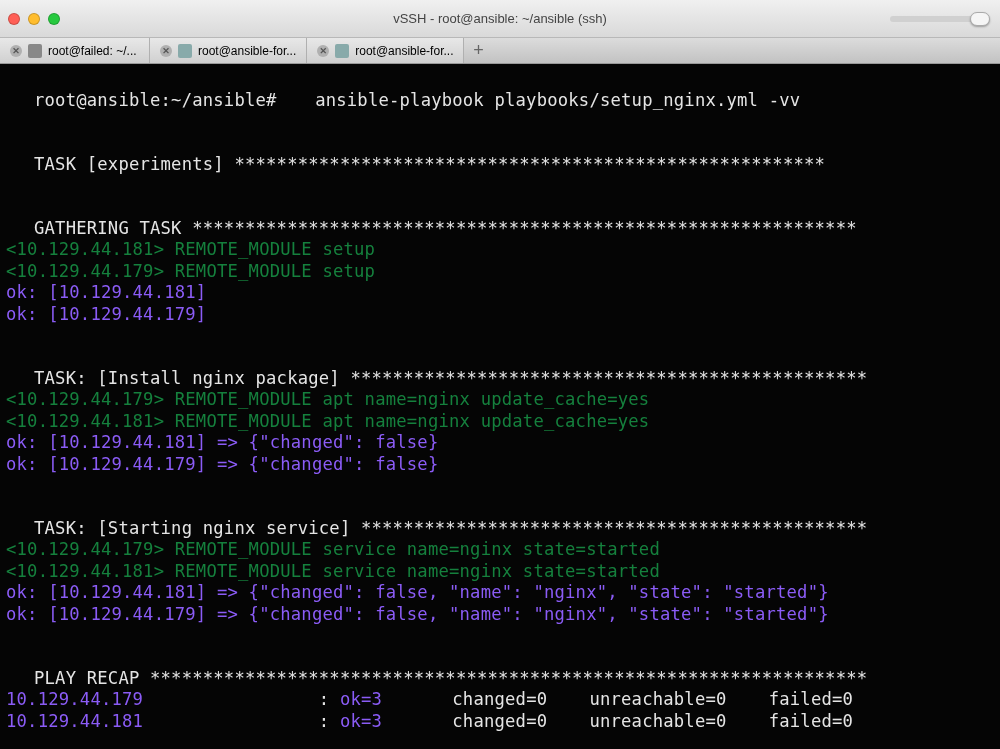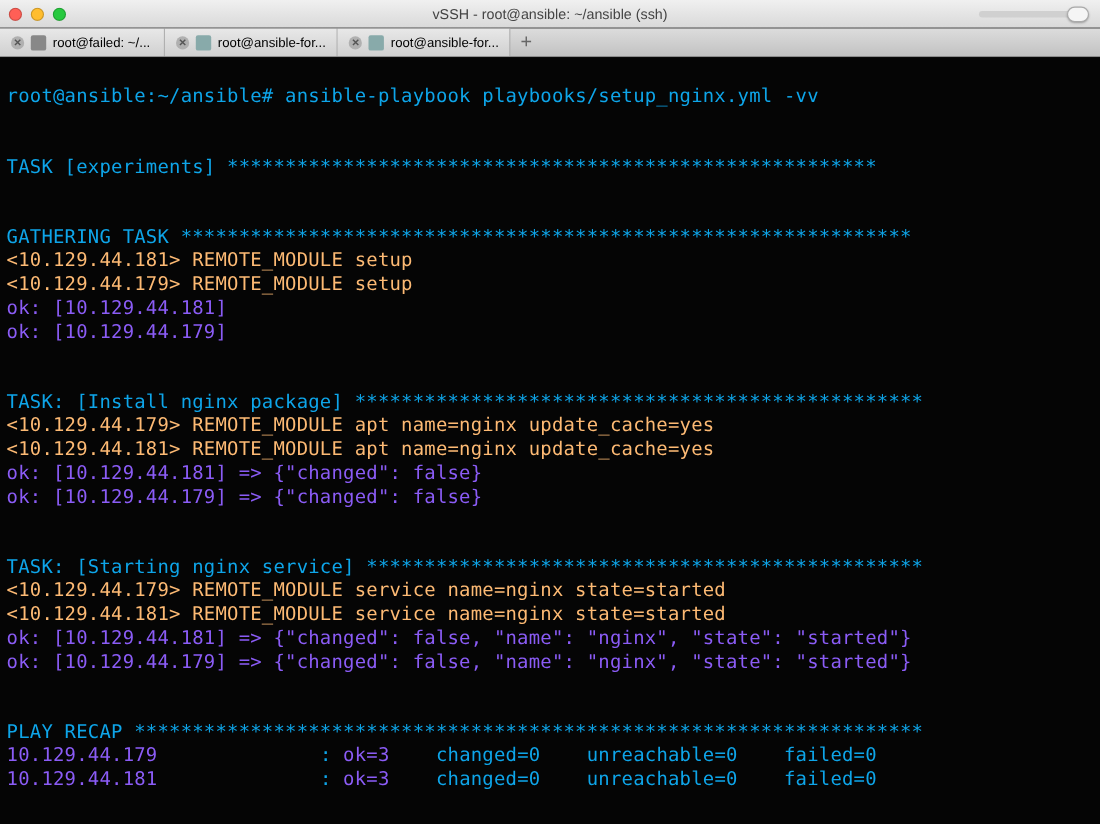--- a/index.html
+++ b/index.html
@@ -4,21 +4,21 @@
   <style>
     * { margin: 0; padding: 0; box-sizing: border-box; }
     body {
       font-family: -apple-system, BlinkMacSystemFont, "Helvetica Neue", sans-serif;
       background: #050505;
       width: 1000px;
       height: 749px;
       overflow: hidden;
     }
     .titlebar {
-      height: 26px;
+      height: 38px;
       background: linear-gradient(#f0f0f0, #d9d9d9);
       display: flex;
       align-items: center;
       padding: 0 8px;
       border-bottom: 1px solid #b8b8b8;
       position: relative;
     }
     .traffic-lights { display: flex; gap: 8px; }
     .tl-btn { width: 12px; height: 12px; border-radius: 50%; border: 0.5px solid rgba(0,0,0,0.2); }
     .red { background: #ff5f56; }
@@ -75,22 +75,22 @@
     .terminal {
       background: #050505;
       color: #e8e8e8;
       font-family: "Menlo", "Consolas", monospace;
       font-size: 17.2px;
       line-height: 1.25;
       padding: 4px 6px;
       white-space: pre;
       letter-spacing: 0.2px;
     }
-    .w { color: #0ea5e9; }
-    .b { color: #fdba74; }
+    .w { color: #e5e5e5; margin-left: 28px; }
+    .b { color: #15803d; }
     .g { color: #8b5cf6; }
     .blank { height: 21px; }
   </style>
 </head>
 <body>
 
 <div class="titlebar">
   <div class="traffic-lights">
     <div class="tl-btn red"></div>
     <div class="tl-btn yellow"></div>

